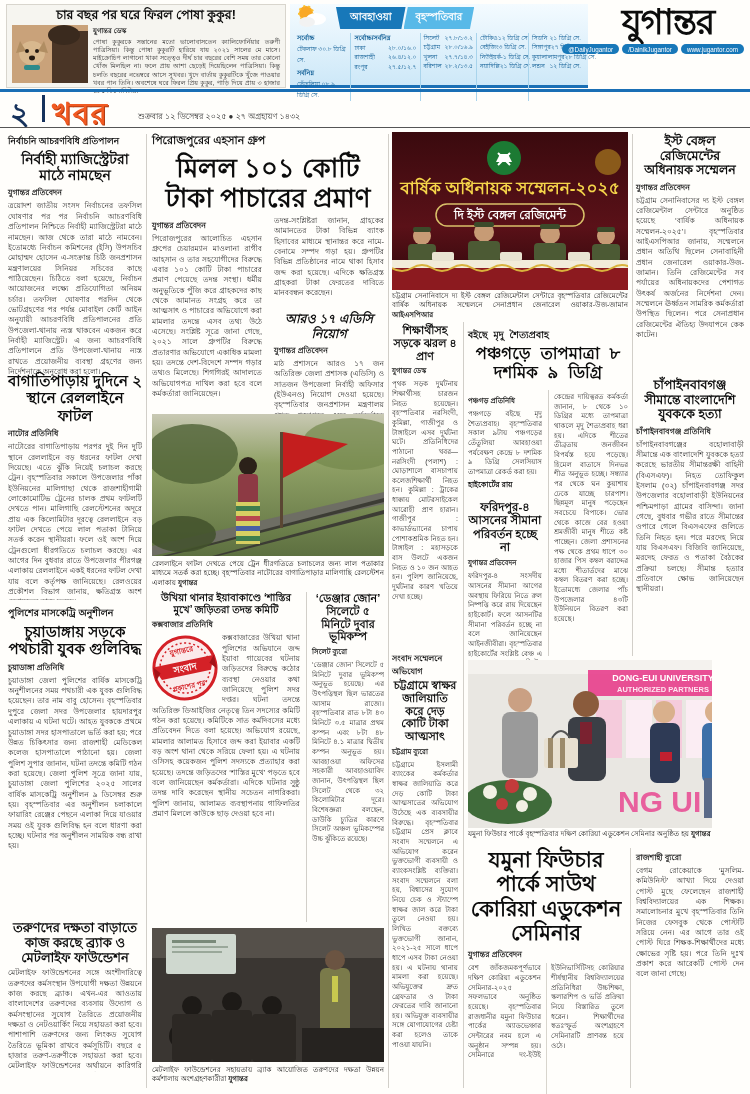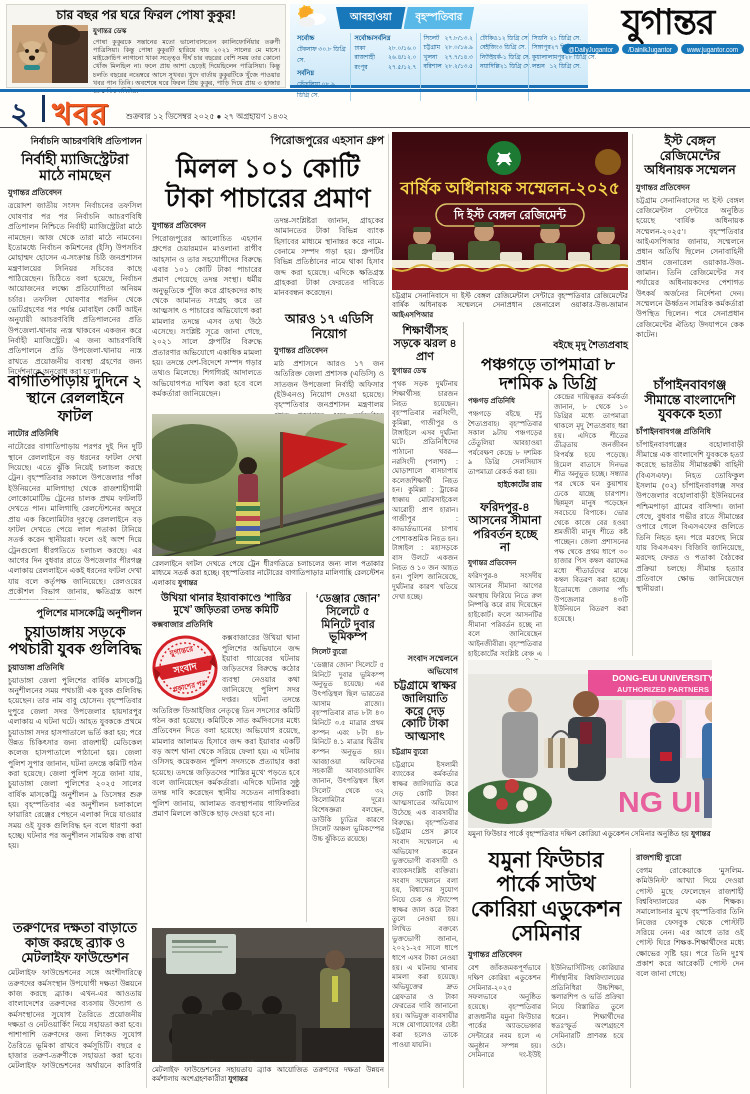--- a/index.html
+++ b/index.html
@@ -30,23 +30,23 @@
   .wrow span{white-space:nowrap;}
   #logo-box{left:592px;width:152px;text-align:center;}
   #logo{font-size:35px;font-weight:900;letter-spacing:-1px;color:#0c0c0c;line-height:1.0;}
   .pills{position:absolute;left:-24px;top:40px;width:176px;display:flex;gap:3px;justify-content:flex-end;}
   .pill{background:#1878b9;color:#fff;font-size:6.3px;border-radius:8px;padding:1.5px 6px;white-space:nowrap;cursor:pointer;}
   
   #pagenum{left:10px;top:90px;font-size:30px;font-weight:bold;color:#16325c;}
   #secbar{left:42px;top:95px;width:3px;height:27px;background:#16325c;position:absolute;}
   #section{left:52px;top:90px;font-size:30px;font-weight:900;color:#f15a22;
            text-shadow:1px 1px 0 #b33a10;letter-spacing:1px;}
-  #dateline{left:126px;top:110px;font-size:8px;color:#333;}
+  #dateline{left:138px;top:110px;font-size:8px;color:#333;}
   
-  .kicker{font-weight:bold;text-align:right;color:#111;}
+  .kicker{font-weight:bold;text-align:left;color:#111;}
   .hl{font-weight:bold;text-align:center;line-height:1.16;color:#0c0c0c;}
   .by{font-weight:bold;font-size:7.8px;margin:3px 0 2px;color:#222;}
   .body{font-size:7.5px;line-height:1.38;text-align:justify;color:#2a2a2a;}
   .clip{overflow:hidden;}
   .caption{font-size:7.1px;line-height:1.32;text-align:justify;color:#111;}
   .credit{font-weight:bold;white-space:nowrap;}
   .photo{position:absolute;overflow:hidden;background:#ddd;}
   .photo svg{display:block;}
   .two-col{column-count:2;column-gap:10px;column-rule:1px solid #d8d5cd;}
   .stamp-wrap{float:left;width:66px;height:66px;margin:2px 4px 2px 0;transform:rotate(-12deg);}
@@ -230,21 +230,21 @@
   <div class="abs" style="left:152px;top:132px;width:232px;">
     <div class="kicker" style="font-size:11px;">পিরোজপুরের এহসান গ্রুপ</div>
     <div class="hl" style="font-size:26px;margin-top:2px;">মিলল ১০১ কোটি টাকা পাচারের প্রমাণ</div>
   </div>
   <div class="abs" style="left:152px;top:216px;width:110px;">
     <div class="by">যুগান্তর প্রতিবেদন</div>
     <div class="body clip" style="height:182px;">পিরোজপুরের আলোচিত এহসান গ্রুপের চেয়ারম্যান মাওলানা রাগীব আহসান ও তার সহযোগীদের বিরুদ্ধে এবার ১০১ কোটি টাকা পাচারের প্রমাণ পেয়েছে তদন্ত সংস্থা। ধর্মীয় অনুভূতিকে পুঁজি করে গ্রাহকদের কাছ থেকে আমানত সংগ্রহ করে তা আত্মসাৎ ও পাচারের অভিযোগে করা মামলার তদন্তে এসব তথ্য উঠে এসেছে। সংশ্লিষ্ট সূত্রে জানা গেছে, ২০২১ সালে গ্রুপটির বিরুদ্ধে প্রতারণার অভিযোগে একাধিক মামলা হয়। তদন্তে দেশ-বিদেশে সম্পদ গড়ার তথ্যও মিলেছে। শিগগিরই আদালতে অভিযোগপত্র দাখিল করা হবে বলে কর্মকর্তারা জানিয়েছেন।</div>
   </div>
   <div class="abs" style="left:274px;top:216px;width:110px;">
     <div class="body clip" style="height:92px;">তদন্ত-সংশ্লিষ্টরা জানান, গ্রাহকের আমানতের টাকা বিভিন্ন ব্যাংক হিসাবের মাধ্যমে স্থানান্তর করে নামে-বেনামে সম্পদ গড়া হয়। গ্রুপটির বিভিন্ন প্রতিষ্ঠানের নামে থাকা হিসাব জব্দ করা হয়েছে। এদিকে ক্ষতিগ্রস্ত গ্রাহকরা টাকা ফেরতের দাবিতে মানববন্ধন করেছেন।</div>
-    <div class="hl" style="font-size:12.5px;margin-top:4px;">আরও ১৭ এডিসি নিয়োগ</div>
+    <div class="hl" style="font-size:12.5px;margin-top:4px;font-style:italic;">আরও ১৭ এডিসি নিয়োগ</div>
     <div class="by">যুগান্তর প্রতিবেদন</div>
     <div class="body clip" style="height:70px;">মাঠ প্রশাসনে আরও ১৭ জন অতিরিক্ত জেলা প্রশাসক (এডিসি) ও সাতজন উপজেলা নির্বাহী অফিসার (ইউএনও) নিয়োগ দেওয়া হয়েছে। বৃহস্পতিবার জনপ্রশাসন মন্ত্রণালয় পৃথক প্রজ্ঞাপনে এসব কর্মকর্তাকে নিয়োগ দেয়। এর আগে ১৮ নভেম্বর বিসিএস প্রশাসন ক্যাডারের কর্মকর্তাদের এডিসি হিসাবে নিয়োগ দেওয়া হয়। নির্বাচন সামনে রেখে মাঠ প্রশাসনে এ রদবদল চলছে বলে সংশ্লিষ্টরা জানিয়েছেন।</div>
   </div>
 
   <div class="photo" style="left:152px;top:414px;width:232px;height:142px;">
     <svg width="232" height="142" viewBox="0 0 232 142">
       <defs>
         <linearGradient id="g1" x1="0" y1="0" x2="0" y2="1">
           <stop offset="0" stop-color="#c9c9b4"></stop>
             <stop offset="0.35" stop-color="#8fa065"></stop>
@@ -386,21 +386,21 @@
     <div class="body clip" style="font-size:7px;height:252px;">পৃথক সড়ক দুর্ঘটনায় শিক্ষার্থীসহ চারজন নিহত হয়েছেন। বৃহস্পতিবার নরসিংদী, কুমিল্লা, গাজীপুর ও টাঙ্গাইলে এসব দুর্ঘটনা ঘটে। প্রতিনিধিদের পাঠানো খবর— নরসিংদী (পলাশ) : ঘোড়াশালে বাসচাপায় কলেজশিক্ষার্থী নিহত হন। কুমিল্লা : ট্রাকের ধাক্কায় মোটরসাইকেল আরোহী প্রাণ হারান। গাজীপুর : কাভার্ডভ্যানের চাপায় পোশাকশ্রমিক নিহত হন। টাঙ্গাইল : মহাসড়কে বাস উলটে একজন নিহত ও ১০ জন আহত হন। পুলিশ জানিয়েছে, দুর্ঘটনার কারণ খতিয়ে দেখা হচ্ছে।</div>
   </div>
 
   <div class="abs" style="left:392px;top:652px;width:66px;">
     <div class="kicker" style="font-size:8px;">সংবাদ সম্মেলনে অভিযোগ</div>
     <div class="hl" style="font-size:11px;margin-top:1px;">চট্টগ্রামে স্বাক্ষর জালিয়াতি করে দেড় কোটি টাকা আত্মসাৎ</div>
     <div class="by" style="font-size:7px;">চট্টগ্রাম ব্যুরো</div>
     <div class="body clip" style="font-size:7px;height:348px;">চট্টগ্রামে ইসলামী ব্যাংকের কর্মকর্তার স্বাক্ষর জালিয়াতি করে দেড় কোটি টাকা আত্মসাতের অভিযোগ উঠেছে এক ব্যবসায়ীর বিরুদ্ধে। বৃহস্পতিবার চট্টগ্রাম প্রেস ক্লাবে সংবাদ সম্মেলনে এ অভিযোগ করেন ভুক্তভোগী ব্যবসায়ী ও ব্যাংকসংশ্লিষ্ট ব্যক্তিরা। সংবাদ সম্মেলনে বলা হয়, বিশ্বাসের সুযোগ নিয়ে চেক ও স্ট্যাম্পে স্বাক্ষর জাল করে টাকা তুলে নেওয়া হয়। লিখিত বক্তব্যে ভুক্তভোগী জানান, ২০২১-২৫ সালে ধাপে ধাপে এসব টাকা নেওয়া হয়। এ ঘটনায় থানায় মামলা করা হয়েছে। অভিযুক্তের দ্রুত গ্রেফতার ও টাকা ফেরতের দাবি জানানো হয়। অভিযুক্ত ব্যবসায়ীর সঙ্গে যোগাযোগের চেষ্টা করা হলেও তাকে পাওয়া যায়নি।</div>
   </div>
 
-  <div class="abs" style="left:468px;top:338px;width:160px;">
+  <div class="abs" style="left:468px;top:328px;width:160px;font-family:Liberation Mono, monospace;">
     <div class="kicker" style="font-size:9.5px;">বইছে মৃদু শৈত্যপ্রবাহ</div>
     <div class="hl" style="font-size:16.5px;margin-top:2px;">পঞ্চগড়ে তাপমাত্রা ৮ দশমিক ৯ ডিগ্রি</div>
   </div>
   <div class="abs" style="left:468px;top:392px;width:74px;">
     <div class="by" style="font-size:7px;">পঞ্চগড় প্রতিনিধি</div>
     <div class="body clip" style="font-size:7px;height:66px;">পঞ্চগড়ে বইছে মৃদু শৈত্যপ্রবাহ। বৃহস্পতিবার সকাল ৯টায় পঞ্চগড়ের তেঁতুলিয়া আবহাওয়া পর্যবেক্ষণ কেন্দ্রে ৮ দশমিক ৯ ডিগ্রি সেলসিয়াস তাপমাত্রা রেকর্ড করা হয়।</div>
     <div>
       <div class="kicker" style="font-size:7.5px;margin-top:4px;">হাইকোর্টের রায়</div>
       <div class="hl" style="font-size:11.5px;margin-top:10px;">ফরিদপুর-৪ আসনের সীমানা পরিবর্তন হচ্ছে না</div>
       <div class="by" style="font-size:7px;">যুগান্তর প্রতিবেদন</div>

